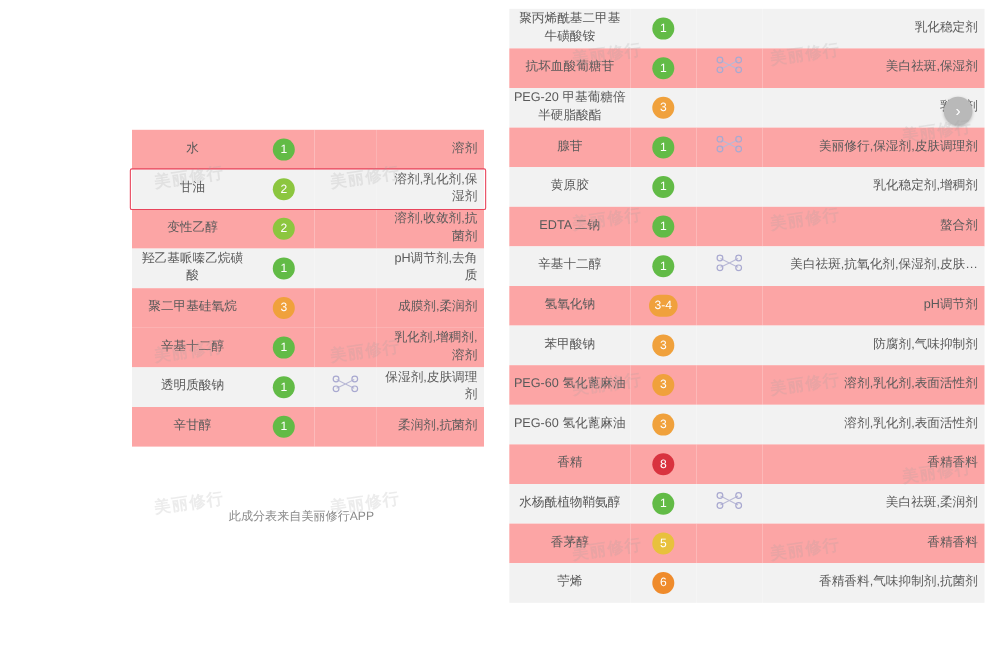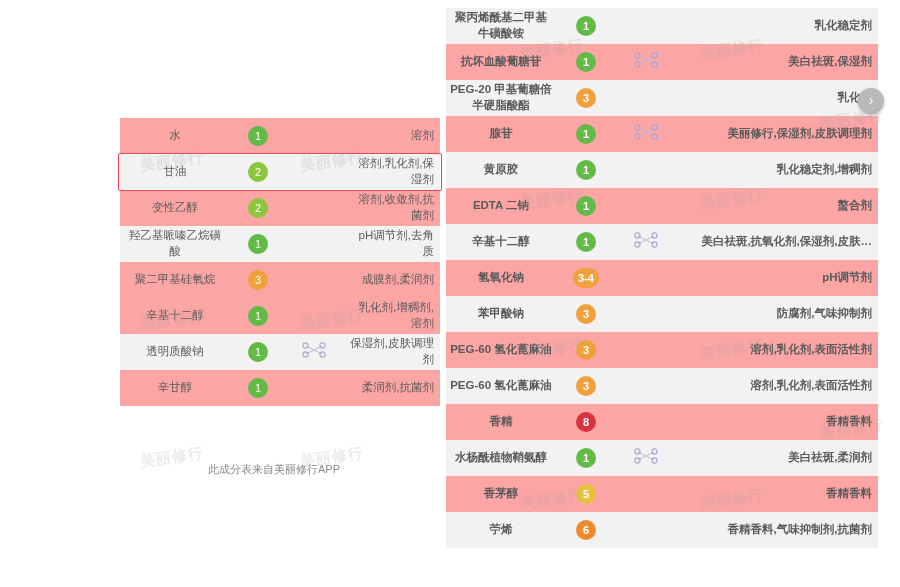--- a/index.html
+++ b/index.html
@@ -214,21 +214,21 @@
         </tbody>
     </table>
   </div>
 
   <div class="hl-wrap" id="left-highlight" style="left: 118px; top: 153px; width: 324px; height: 38px;"></div>
 
   <div class="footer-note" style="left:114px; top:462px; width:320px;">
     <span>此成分表来自美丽修行APP</span>
   </div>
 
-  <div class="panel" id="right-panel" style="left:446px; top:8px; width:432px;font-weight:bold;">
+  <div class="panel" id="right-panel" style="left:463px; top:8px; width:432px;">
     <table class="ing-table">
       <colgroup>
         <col style="width:110px">
         <col style="width:60px">
         <col style="width:60px">
         <col style="width:202px">
       </colgroup>
       <tbody id="right-rows">
           <tr class="zebra">
             <td class="c-name nm-gray">聚丙烯酰基二甲基牛磺酸铵</td>

